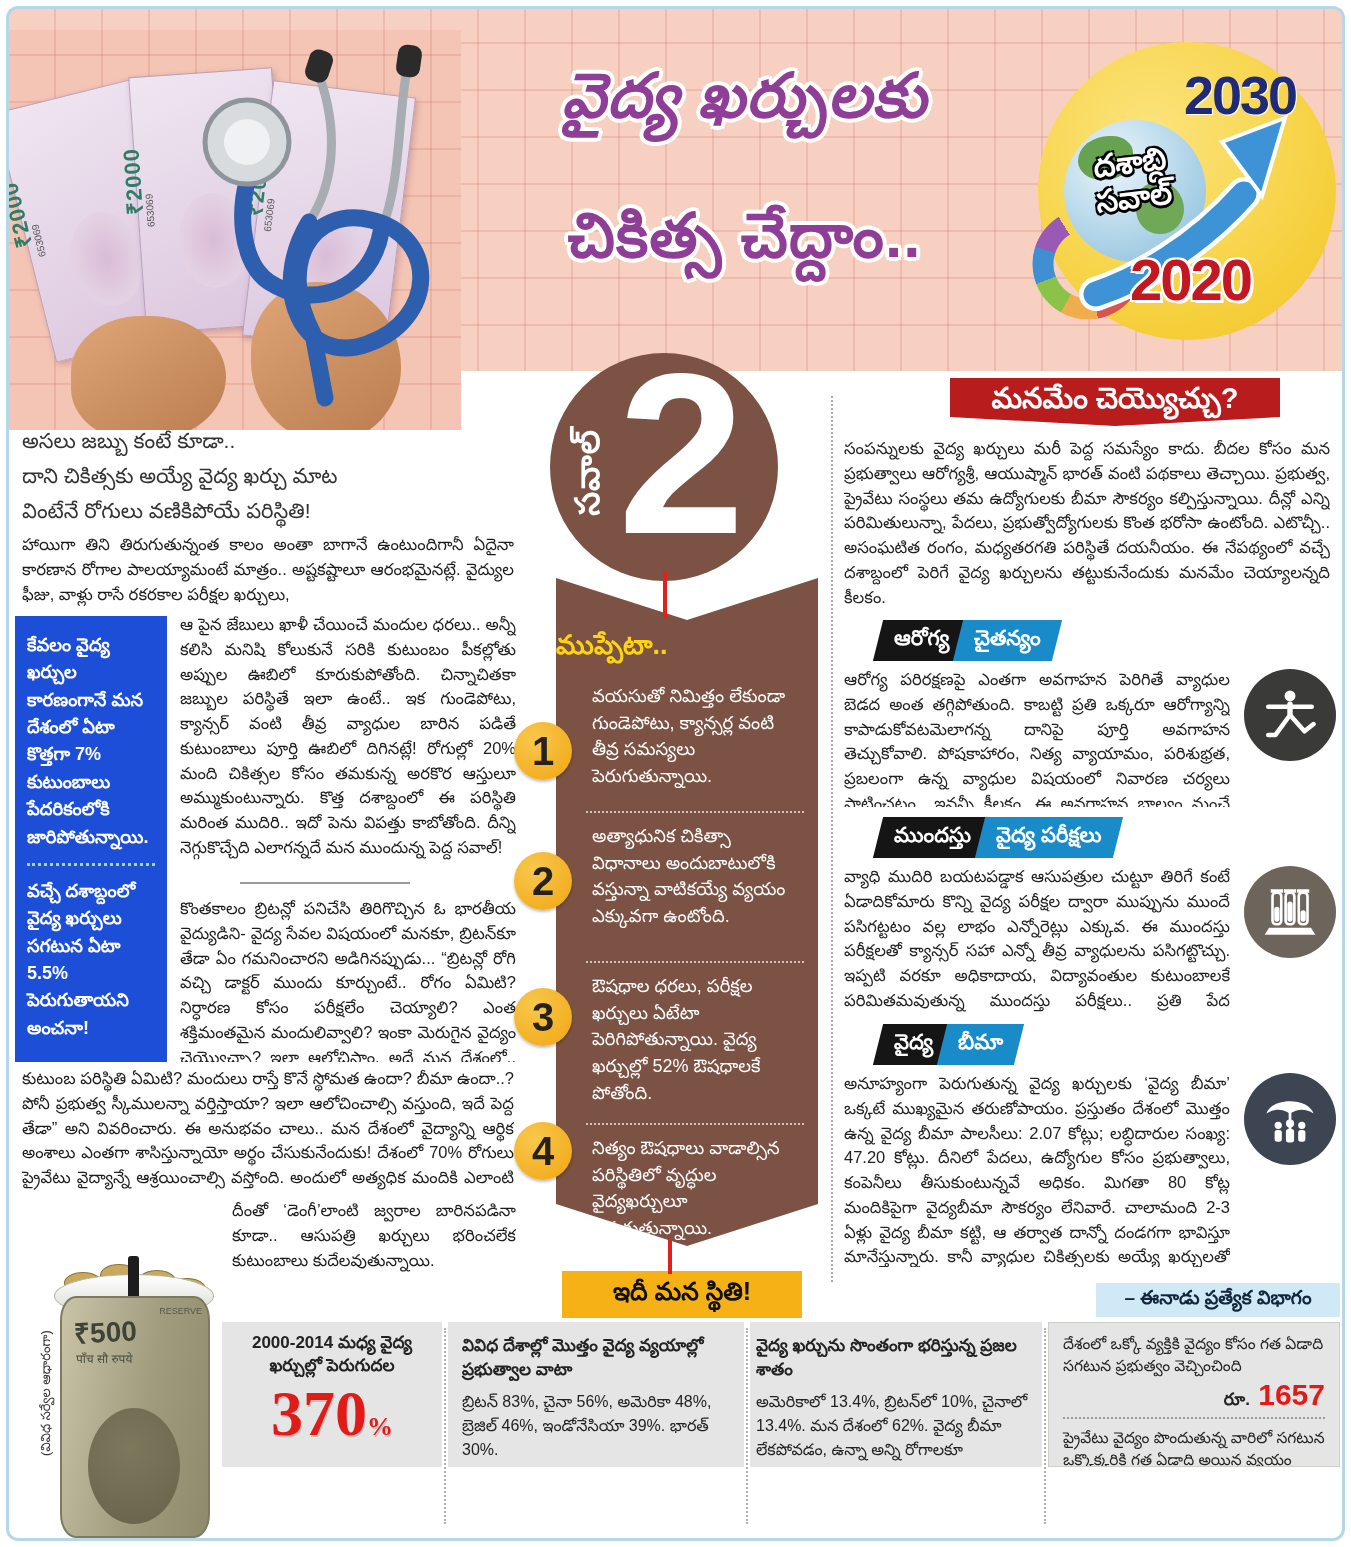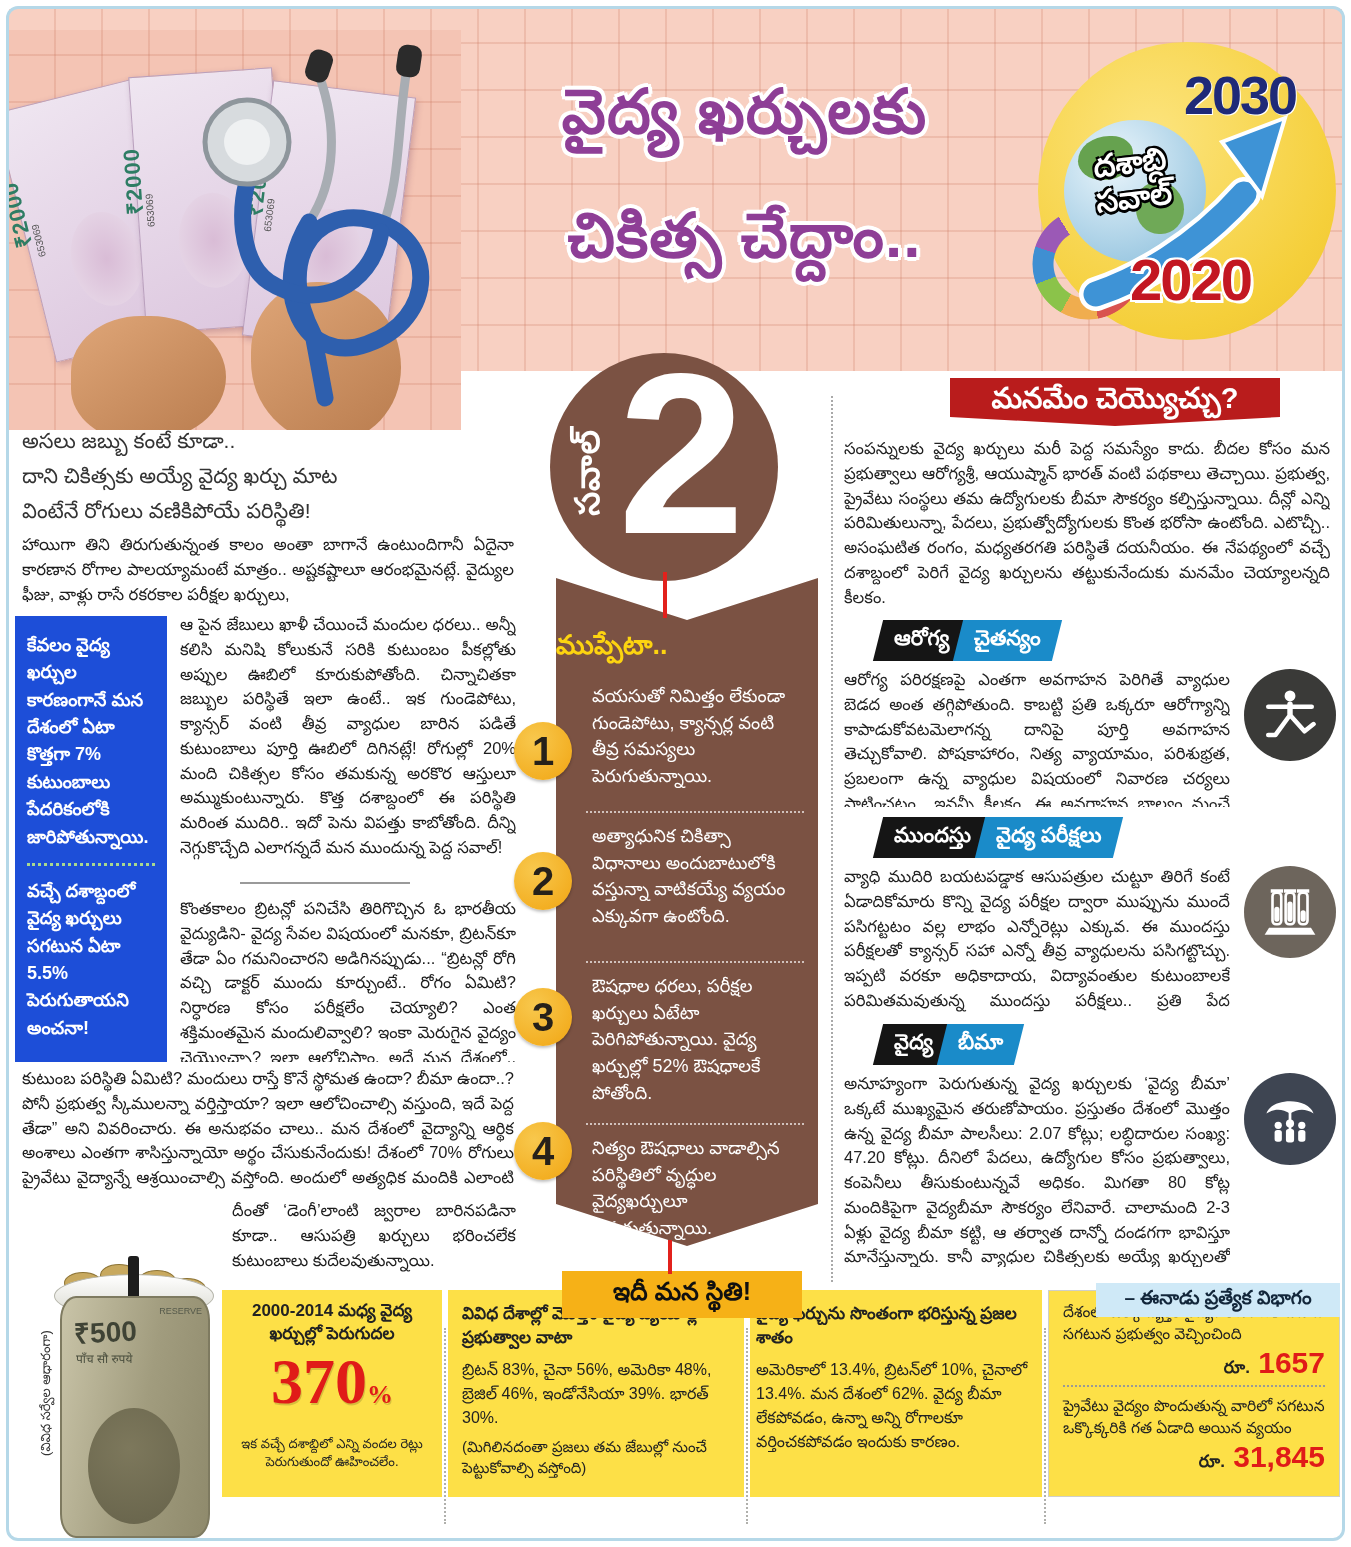--- a/index.html
+++ b/index.html
@@ -26,21 +26,21 @@
     font-size:10px;color:#555;}
   .note .rbi{position:absolute;right:-48px;top:110px;transform:rotate(90deg);font-size:7px;color:#6a4a72;white-space:nowrap;}
   .note .wm{position:absolute;left:38px;top:120px;width:70px;height:95px;border-radius:50%;
     background:radial-gradient(#d9bcd6,#e9dcea);}
   .hand{position:absolute;background:linear-gradient(145deg,#dfa678,#b97c4e);}
   .stetho{position:absolute;left:0;top:0;}
 
   .title-l{position:absolute;left:452px;width:585px;text-align:center;font-weight:bold;color:#8e3e96;
     font-size:62px;letter-spacing:1px;z-index:2;
     text-shadow:-3px -3px 0 #fff,3px -3px 0 #fff,-3px 3px 0 #fff,3px 3px 0 #fff,0 -4px 0 #fff,0 4px 0 #fff,-4px 0 0 #fff,4px 0 0 #fff;}
-  .t1{top:76px;} .t2{top:200px;}
+  .t1{top:60px;font-style:italic;} .t2{top:200px;}
 
   
   .badge{position:absolute;left:1038px;top:42px;width:298px;height:298px;border-radius:50%;z-index:2;
     background:radial-gradient(circle at 38% 32%,#fce47e,#f5cf3a 70%,#eec22e);}
   .globe{position:absolute;left:26px;top:78px;width:142px;height:142px;border-radius:50%;
     background:radial-gradient(circle at 35% 30%,#eaf5fb,#9dc9e2 75%);overflow:hidden;}
   .globe .land1{position:absolute;left:14px;top:16px;width:55px;height:44px;background:#66a24f;border-radius:60% 40% 55% 45%;}
   .globe .land2{position:absolute;left:72px;top:62px;width:48px;height:52px;background:#6fa957;border-radius:45% 55% 50% 50%;}
   .rainbow{position:absolute;left:-6px;top:166px;width:112px;height:112px;border-radius:50%;
     background:conic-gradient(from 130deg,#d9534f 0 11%,#f0ad4e 11% 22%,#8bc34a 22% 33%,#3f8fd2 33% 44%,#9b59b6 44% 55%,transparent 55%);
@@ -123,21 +123,21 @@
   .rh-blue{background:#1a8bc9;margin-left:-7px;}
   .r-icon{float:right;width:92px;height:92px;border-radius:50%;margin:2px 2px 8px 14px;
     display:flex;align-items:center;justify-content:center;}
   .ri1{background:#3a3a38;} .ri2{background:#6d655c;} .ri3{background:#3e4552;}
   .r-text{font-size:16.5px;line-height:1.5;text-align:justify;overflow:hidden;}
   .rt1{height:140px;margin-bottom:10px;} .rt2{height:150px;margin-bottom:10px;} .rt3{height:196px;}
   .byline{position:absolute;left:1096px;top:1283px;width:244px;height:34px;background:#cfe9f7;z-index:5;
     display:flex;align-items:center;justify-content:center;font-weight:bold;font-size:19px;color:#12263a;}
 
   
-  .stat-box{position:absolute;top:1290px;height:207px;background:#fde047;box-sizing:border-box;overflow:hidden;}
+  .stat-box{position:absolute;top:1322px;height:145px;background:#e5e5e5;box-sizing:border-box;overflow:hidden;}
   .vsep{position:absolute;top:1328px;height:196px;border-left:2px dotted #b0b0ac;}
   .b370{left:222px;width:220px;text-align:center;padding:10px 10px;}
   .b370-title{font-weight:bold;font-size:17px;line-height:1.35;}
   .b370-val{color:#e01b18;font-weight:bold;font-size:64px;line-height:1.05;margin-top:2px;
     text-shadow:1px 2px 0 rgba(0,0,0,.15);font-family:Liberation Serif, serif;}
   .b370-val .pct{font-size:26px;}
   .b370-note{font-size:13px;line-height:1.35;margin-top:20px;}
   .bgov{left:448px;width:296px;padding:12px 14px;}
   .bself{left:750px;width:292px;padding:12px 6px;}
   .sb-title{font-weight:bold;font-size:17px;line-height:1.4;margin-bottom:8px;}

